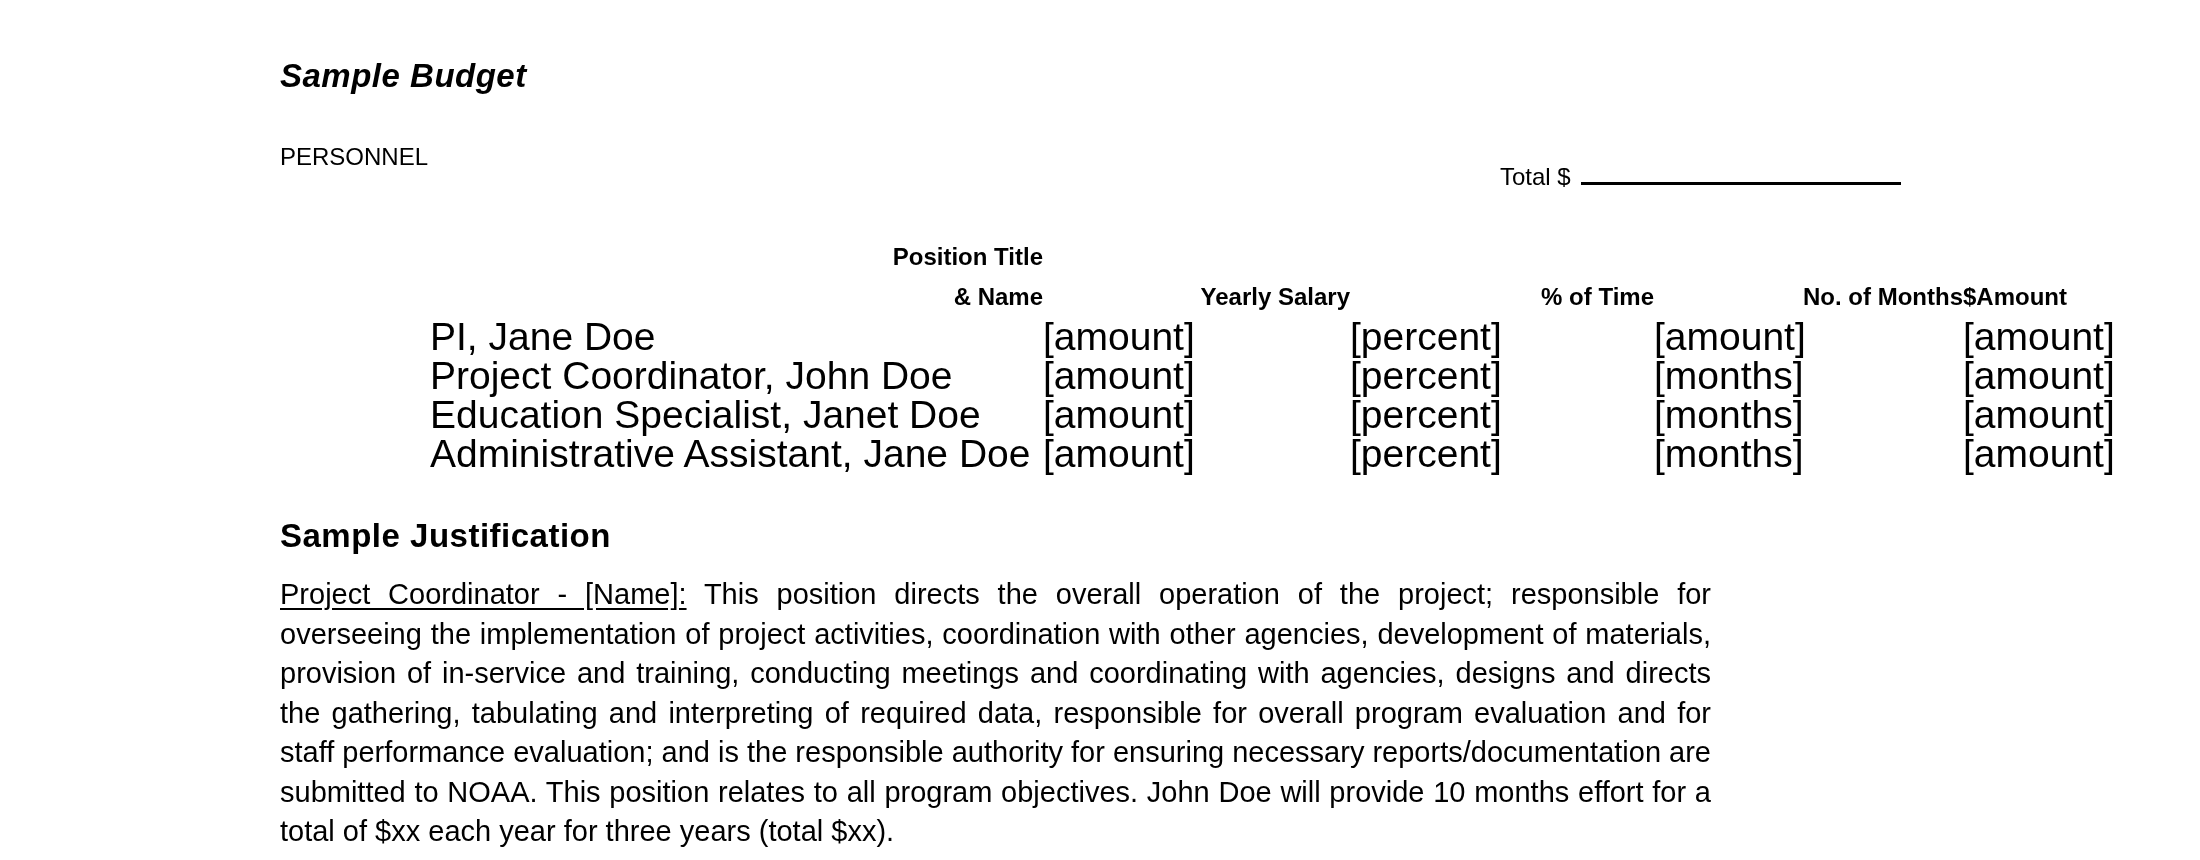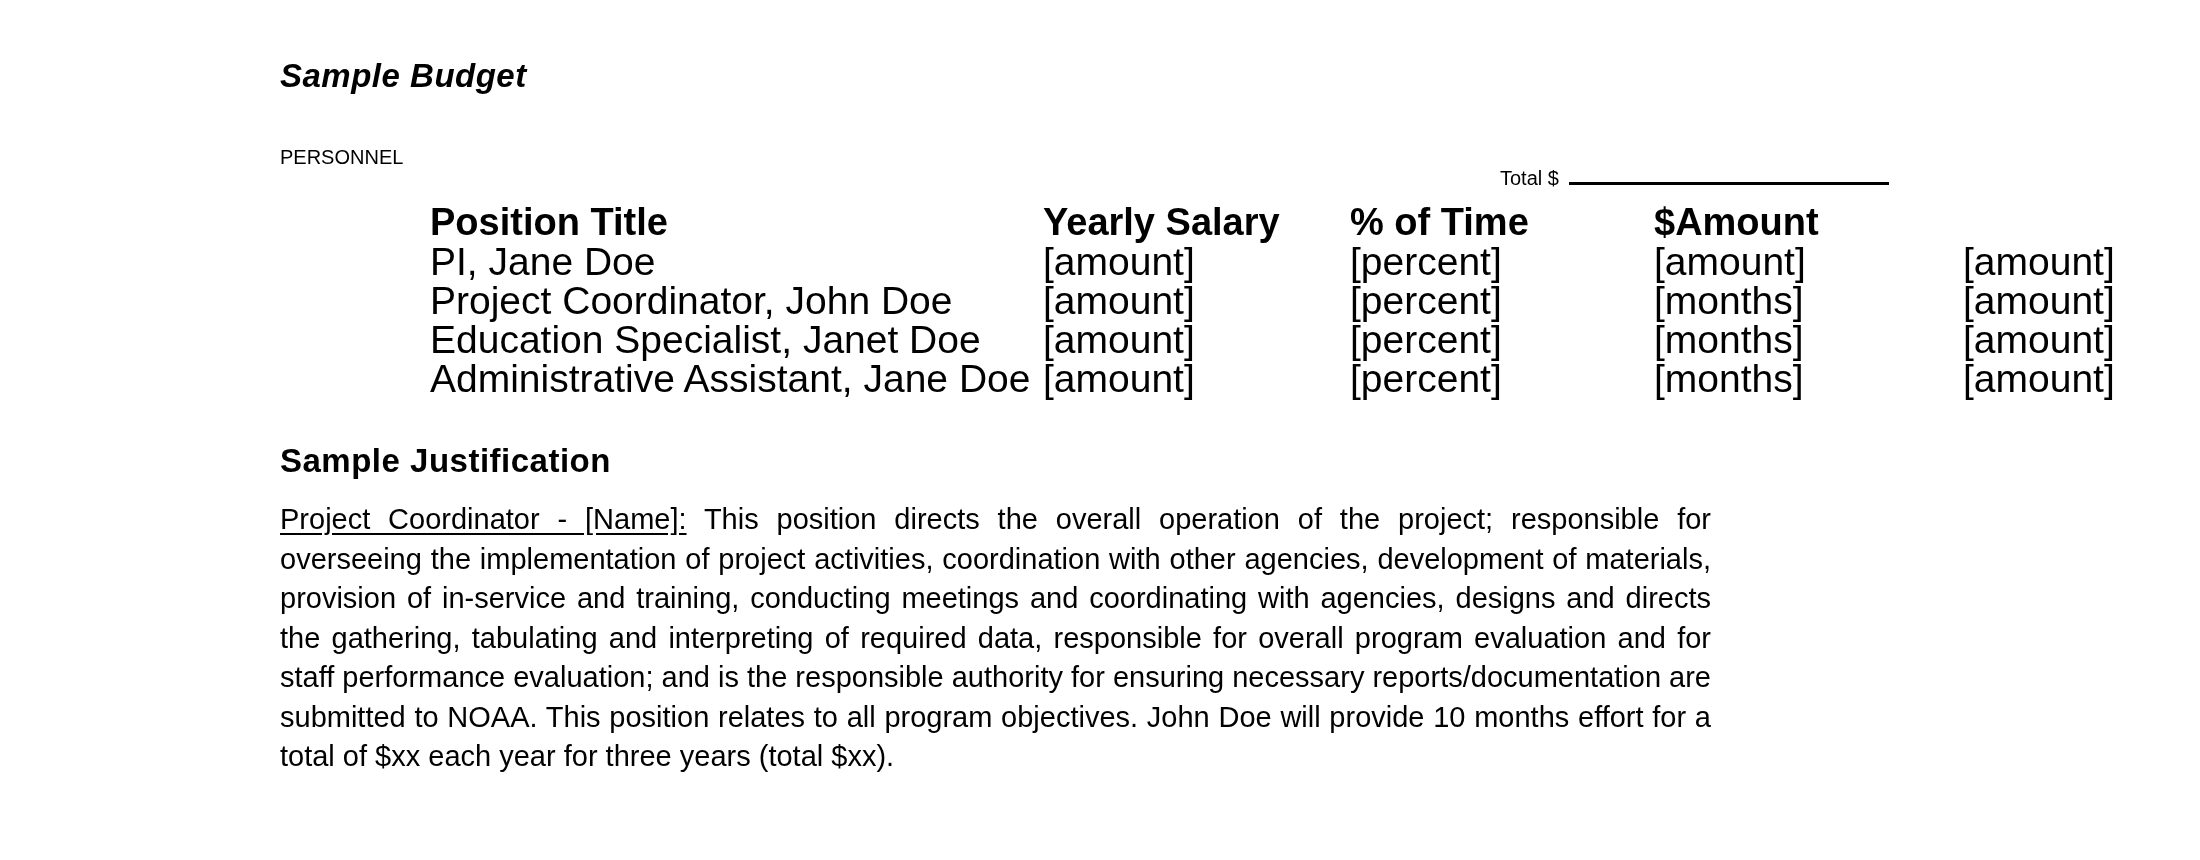--- a/index.html
+++ b/index.html
@@ -10,37 +10,38 @@
     color:#000;
   }
   .page { position:relative; width:1800px; height:860px; background:#fff; }
   .content { padding:57px 89px 0 280px; }
 
   .doc-title {
     font-size:33px; font-weight:bold; font-style:italic;
     line-height:38px; letter-spacing:0.5px;
   }
 
-  .personnel-row { position:relative; margin-top:42px; height:40px; font-size:20px; line-height:40px; }
+  .personnel-row { position:relative; margin-top:42px; height:40px; font-size:24px; line-height:40px; }
   .section-label { display:inline-block; }
   .total-field { position:absolute; left:1220px; top:16px; white-space:nowrap; }
   .total-blank {
     display:inline-block; width:320px; height:32px;
     border-bottom:3px solid #000; margin-left:10px; vertical-align:baseline;
   }
 
   .table-header, .table-body {
     margin-left:150px;
     display:grid;
     grid-template-columns:613px 307px 304px 309px 1fr;
   }
   .table-header {
-    margin-top:25px;
-    font-weight:bold; font-size:38px; line-height:40px;
+    margin-top:60px;
+    font-weight:bold; font-size:24px; line-height:40px;
     align-items:end;
+    text-align:right;
   }
   .pos-line2 { padding-left:7px; }
   .table-body {
     font-size:39px; line-height:39px;
   }
   .table-body .cell { white-space:nowrap; }
 
   .justification-title {
     margin-top:44px;
     font-size:33px; font-weight:bold; 
@@ -64,23 +65,25 @@
     <div class="personnel-row">
       <span class="section-label">PERSONNEL</span>
       <span class="total-field">
         <span>Total $</span><span class="total-blank"></span>
       </span>
     </div>
 
     <div class="table-header">
       <div class="th">
         <div>Position Title</div>
+        <div class="pos-line2">&amp; Name</div>
       </div>
       <div class="th">Yearly Salary</div>
       <div class="th">% of Time</div>
+      <div class="th">No. of Months</div>
       <div class="th">$Amount</div>
     </div>
 
     <div class="table-body">
       <div class="cell">PI, Jane Doe</div>
       <div class="cell">[amount]</div>
       <div class="cell">[percent]</div>
       <div class="cell">[amount]</div>
       <div class="cell">[amount]</div>
 

